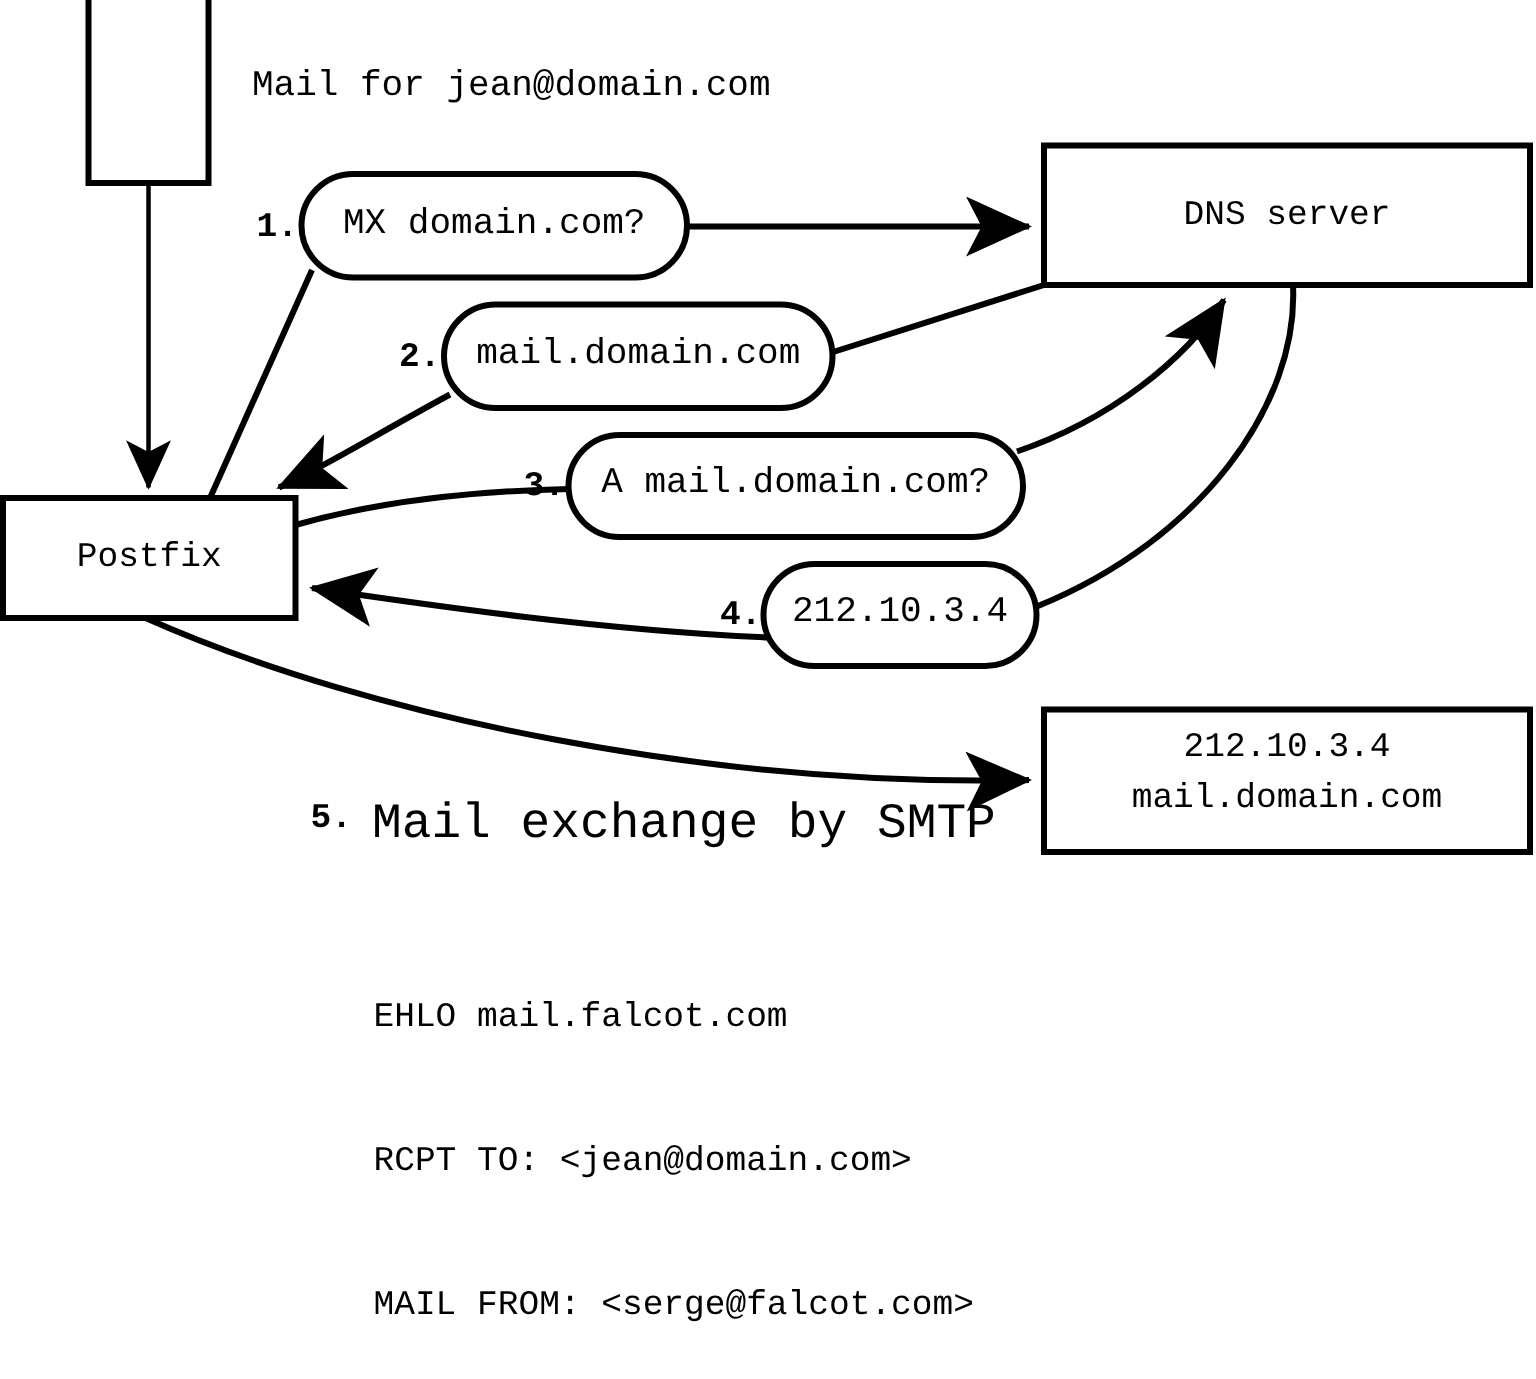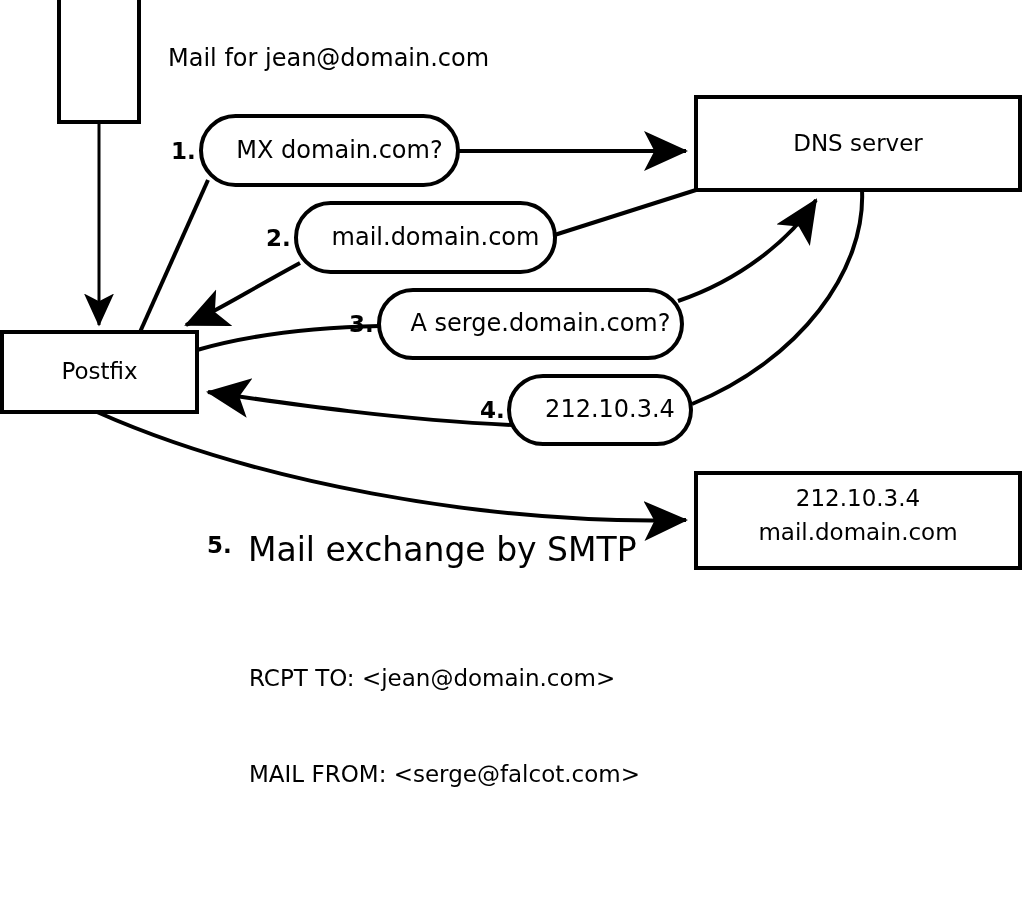--- a/index.html
+++ b/index.html
@@ -12,41 +12,41 @@
     height: 919px;
     font-family: "DejaVu Sans", "Liberation Sans", sans-serif;
     color: #000000;
     overflow: hidden;
   }
   #stage {
     position: relative;
     width: 1024px;
     height: 660px;
     background: #ffffff;
+    font-family: Liberation Mono, monospace;
   }
   svg.layer {
     position: absolute;
     left: 0;
     top: 0;
     width: 1024px;
     height: 919px;
   }
   .txt {
     position: absolute;
     white-space: pre;
     line-height: 1.0;
   }
   .node-label {
     font-size: 23px;
     text-align: center;
   }
   .bubble-label {
     font-size: 24px;
     text-align: center;
-    padding-left: 10px;
   }
   .step-num {
     font-size: 23px;
     font-weight: bold;
   }
   .header-text {
     font-size: 24px;
   }
   .smtp-head {
     font-size: 33px;
@@ -115,26 +115,27 @@
   <div class="txt node-label" style="left:696px; top:521px; width:324px;">mail.domain.com</div>
 
   <div class="txt step-num" style="left:171px; top:140px;">1.</div>
   <div class="txt step-num" style="left:266px; top:227px;">2.</div>
   <div class="txt step-num" style="left:349px; top:313px;">3.</div>
   <div class="txt step-num" style="left:480px; top:399px;">4.</div>
   <div class="txt step-num" style="left:207px; top:534px;">5.</div>
 
   <div class="txt bubble-label" style="left:201px; top:138px; width:257px;">MX domain.com?</div>
   <div class="txt bubble-label" style="left:296px; top:225px; width:259px;">mail.domain.com</div>
-  <div class="txt bubble-label" style="left:379px; top:311px; width:303px;">A serge.domain.com?</div>
+  <div class="txt bubble-label" style="left:379px; top:311px; width:303px;">A mail.domain.com?</div>
   <div class="txt bubble-label" style="left:509px; top:397px; width:182px;">212.10.3.4</div>
 
   <div class="txt smtp-head" style="left:248px; top:533px;">Mail exchange by SMTP</div>
 
   <div class="txt transcript" style="left:249px; top:598px;">
+    <div>EHLO mail.falcot.com</div>
     <div>RCPT TO: &lt;jean@domain.com&gt;</div>
     <div>MAIL FROM: &lt;serge@falcot.com&gt;</div>
     
     
     
     
     
     
     
   </div>

